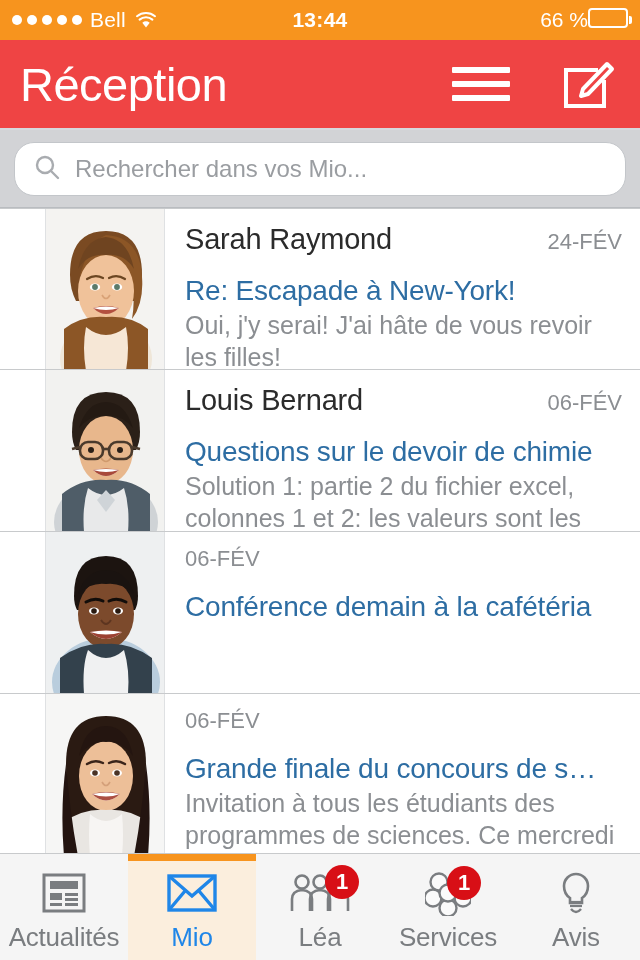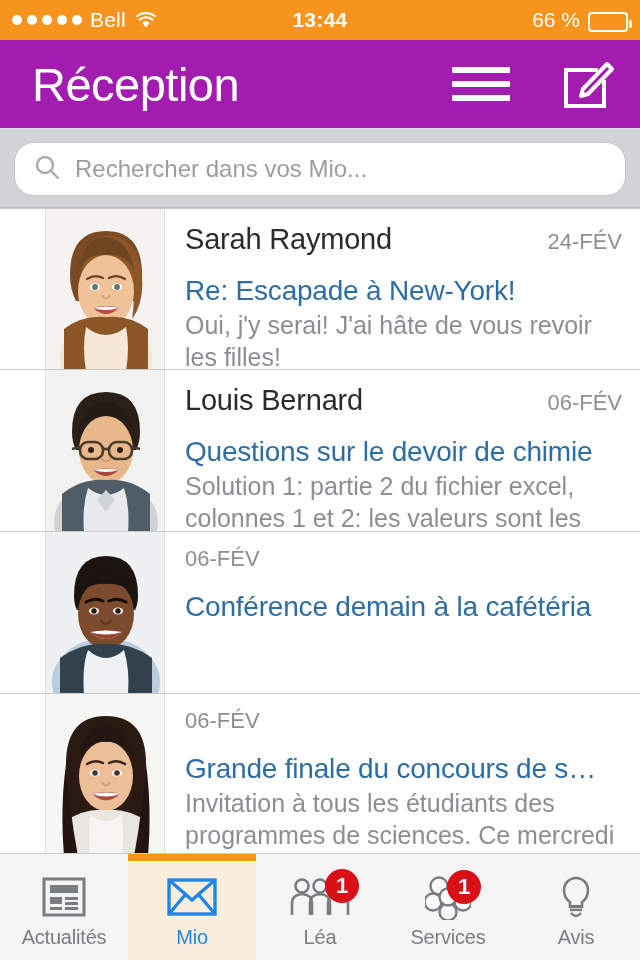--- a/index.html
+++ b/index.html
@@ -30,40 +30,40 @@
   .sb-dot { width:10px; height:10px; border-radius:50%; background:#ffffff; }
   .sb-carrier { font-size:21px; letter-spacing:.2px; }
   .wifi { width:24px; height:18px; position:relative; }
   .wifi svg { display:block; }
   .sb-time {
     position:absolute; left:0; right:0; text-align:center;
     font-size:21px; font-weight:bold; letter-spacing:.3px;
     pointer-events:none;
   }
   .sb-right {
-    margin-left:auto; display:flex; align-items:flex-end; gap:8px;
+    margin-left:auto; display:flex; align-items:flex-start; gap:0;
     position:relative; z-index:2;
   }
   .sb-batt-text { font-size:21px; }
   .batt {
     width:40px; height:20px; border:2px solid #ffffff; border-radius:4px;
     position:relative; padding:2px;
   }
   .batt::after {
     content:""; position:absolute; right:-6px; top:6px;
     width:3px; height:8px; background:#ffffff; border-radius:0 2px 2px 0;
   }
   .batt-fill { height:100%; background:#ffffff; border-radius:1px; }
 
   
   .navbar {
     height:90px; flex:0 0 90px;
-    background:#a21caf;
+    background:#ef4444;
     display:flex; align-items:center;
-    padding:0 24px 0 32px;
+    padding:0 24px 0 20px;
     border-bottom:2px solid #d6d9dd;
     gap:31px;
   }
   .nav-title {
     color:#ffffff; font-size:47px; font-weight:normal;
     letter-spacing:-.5px; line-height:1;
   }
   .nav-actions { margin-left:auto; display:flex; align-items:center; gap:50px; }
   .hamburger {
     width:58px; height:34px;
@@ -168,21 +168,21 @@
   .tab.active { background:#fbeedd; }
   .tab.active::before {
     content:""; position:absolute; top:0; left:0; right:0; height:7px;
     background:#F7941E;
   }
   .tab-icon {
     height:50px; width:74px;
     display:flex; align-items:center; justify-content:center;
     position:relative;
   }
-  .tab-label { font-size:20px; color:#7a7d80; letter-spacing:-.2px; }
+  .tab-label { font-size:26px; color:#7a7d80; letter-spacing:-.2px; }
   .tab.active .tab-label { color:#1f86e8; }
   .badge {
     position:absolute;
     top:-3px; right:-2px;
     min-width:34px; height:34px;
     border-radius:17px;
     background:#d80f16;
     color:#ffffff;
     font-size:22px; font-weight:bold;
     display:flex; align-items:center; justify-content:center;

